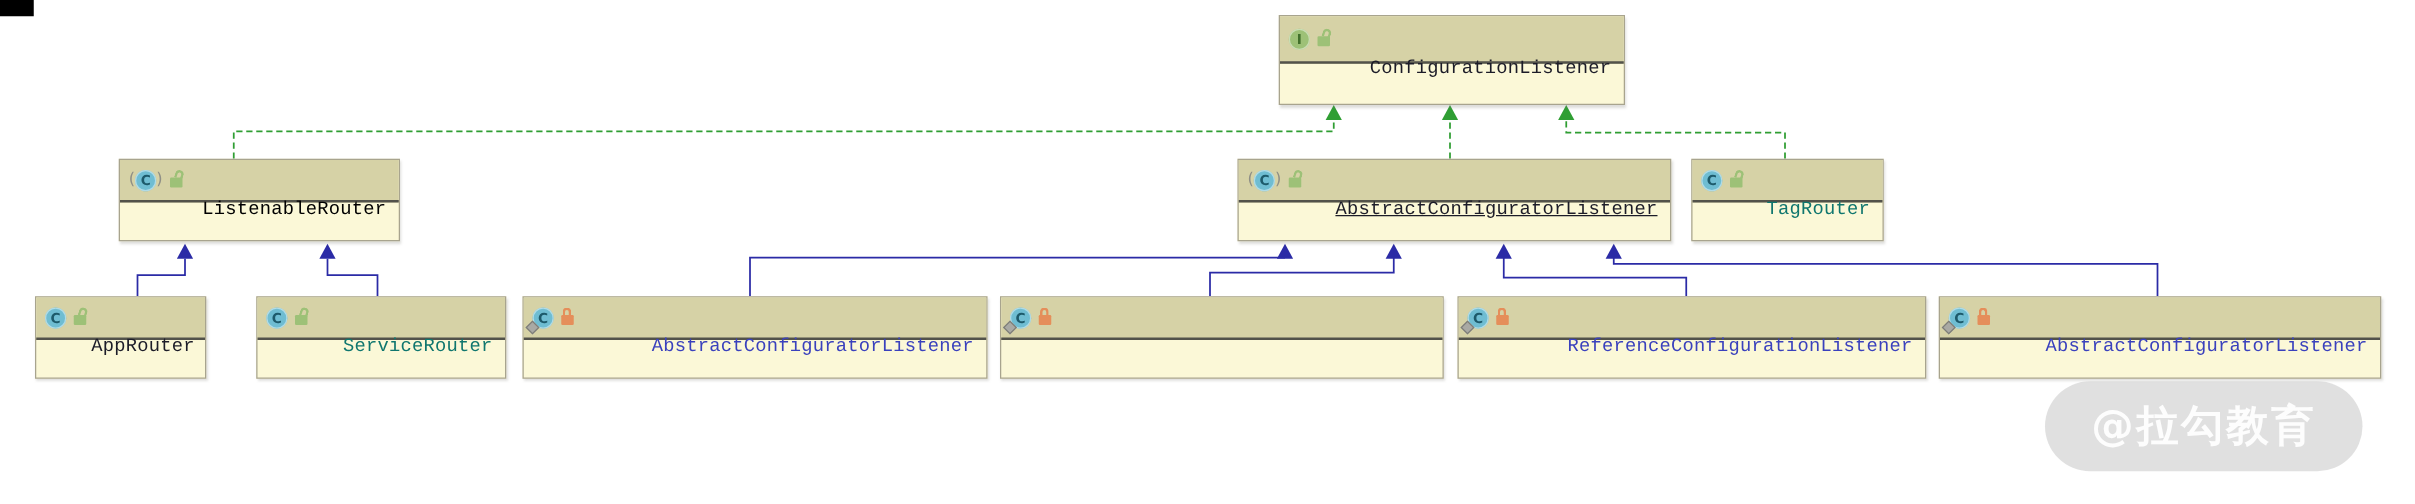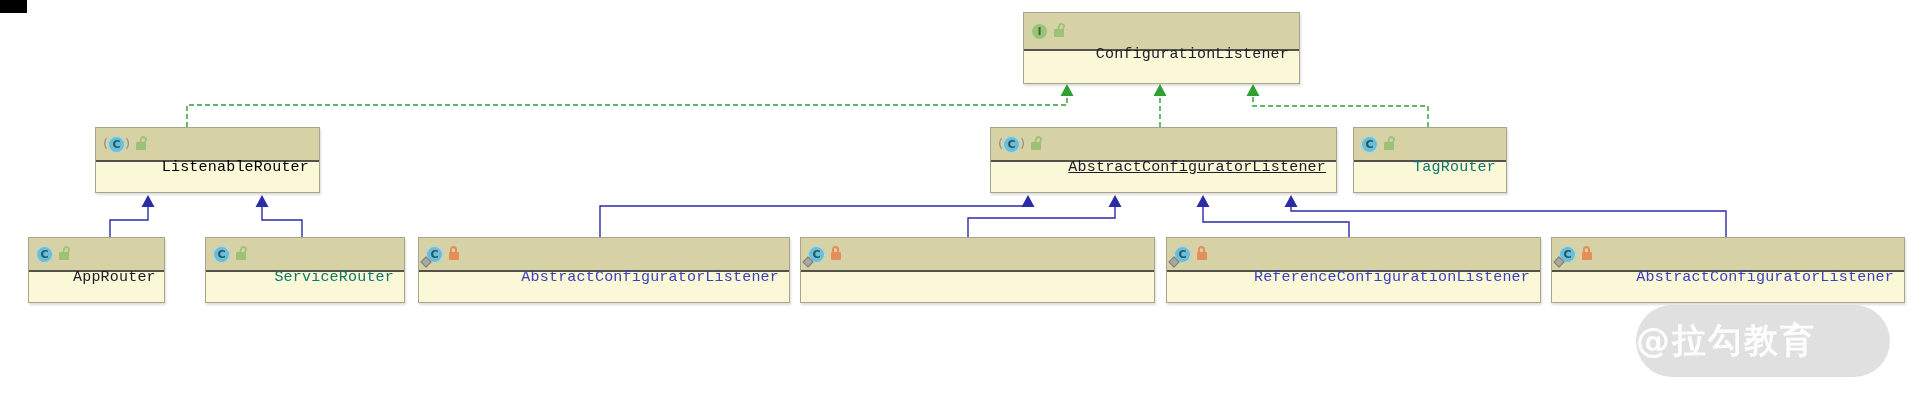--- a/index.html
+++ b/index.html
@@ -51,21 +51,21 @@
   .lock.closed::before { border-color:#e58e5a; left:1px; }
 
   .node-label {
     flex:1 1 auto; text-align:right; font-size:15px; letter-spacing:0.2px;
     white-space:nowrap; overflow:hidden; padding:0 2px 1px 4px;margin-top:48px;
   }
 
   #watermark {
     position:absolute; left:1636px; top:305px; width:254px; height:72px;
     border-radius:36px; background:rgba(205,205,205,0.62);
-    display:flex; align-items:center; 
+    display:flex; align-items:center; justify-content:center;
     font-family:"DejaVu Sans", sans-serif; font-size:34px; font-weight:bold;
     color:rgba(255,255,255,0.92); letter-spacing:2px;
   }
 </style>
 </head>
 <body>
 
 <div id="canvas">
   <svg id="edge-layer" xmlns="http://www.w3.org/2000/svg">
       <polyline points="187,127 187,105 1067,105 1067,96" fill="none" stroke="#2f9e33" stroke-width="1.4" stroke-dasharray="5 3"></polyline>

